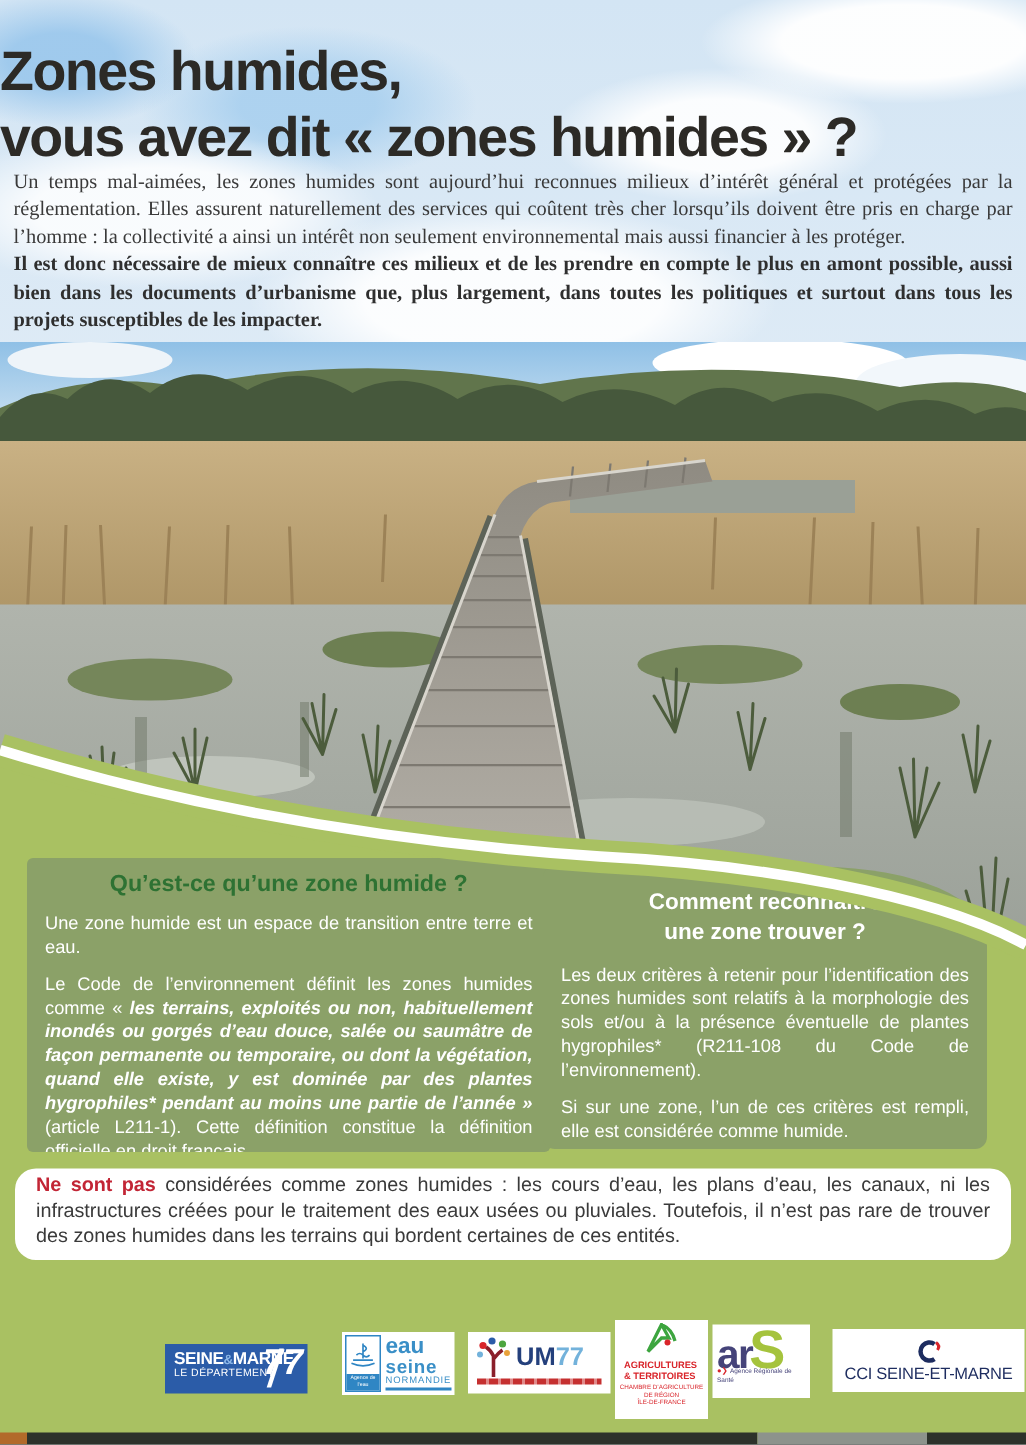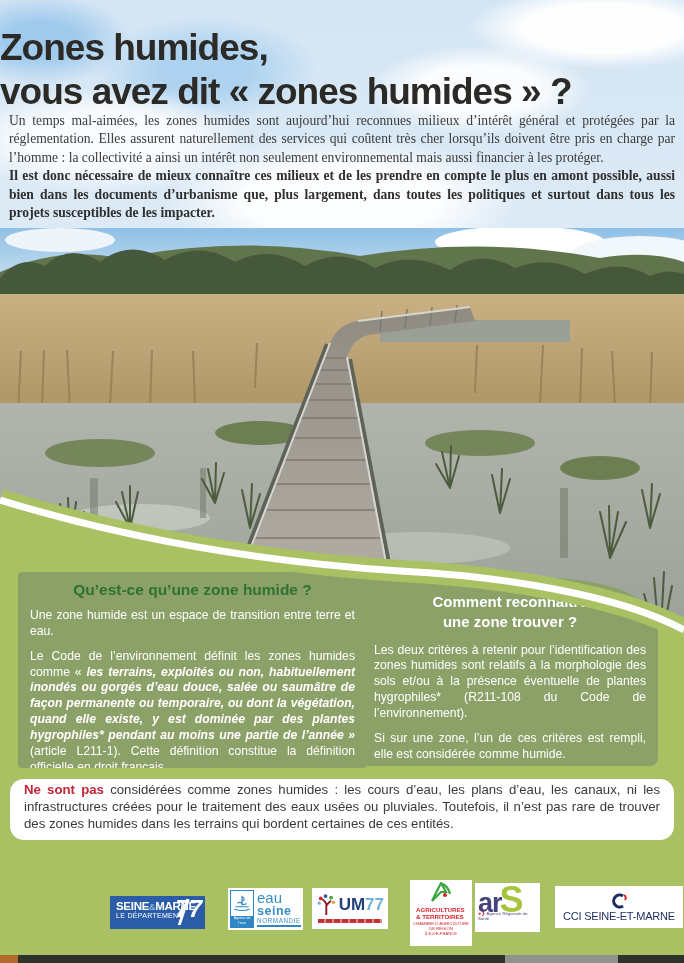--- a/index.html
+++ b/index.html
@@ -55,24 +55,24 @@
   .dept-name{font-size:11.5px;font-weight:bold;letter-spacing:-0.3px;line-height:1.05;}
   .dept-name .amp{color:#8db8e8;font-size:9px;}
   .dept-sub{font-size:7px;letter-spacing:0.3px;}
   .dept-77{position:absolute;right:3px;top:1px;font-size:24px;font-weight:bold;font-style:italic;line-height:1;}
   .dept-slash{position:absolute;right:20px;top:3px;width:3px;height:26px;background:#fff;transform:skewX(-18deg);}
   .logo-eau{left:228px;top:888px;width:75px;height:42px;display:flex;gap:3px;padding:2px;}
   .eau-pict{width:22px;display:flex;flex-direction:column;border:1px solid #2f86c4;}
   .eau-pict svg{flex:1;}
   .eau-band{background:#2f86c4;color:#fff;font-size:3.5px;text-align:center;line-height:1.6;}
   .eau-text{color:#3a8fc7;line-height:1;}
-  .eau-w1{font-size:15px;font-weight:normal;}
+  .eau-w1{font-size:15px;font-weight:bold;}
   .eau-w2{font-size:12.5px;font-weight:bold;letter-spacing:0.5px;}
   .eau-w3{font-size:6.3px;letter-spacing:0.6px;border-bottom:2px solid #2f86c4;padding-bottom:1px;}
-  .logo-um{left:312px;top:888px;width:76px;height:41px;padding:2px 4px;}
+  .logo-um{left:312px;top:888px;width:95px;height:41px;padding:2px 4px;}
   .um-row{display:flex;align-items:center;gap:2px;height:28px;}
   .um-text{font-size:17px;font-weight:bold;line-height:1;}
   .um-um{color:#24407c;} .um-77{color:#73b2db;}
   .um-tag{height:4px;margin:1px 2px 0;background:repeating-linear-gradient(90deg,#c53030 0 6px,#e08a8a 6px 8px);}
   .logo-agri{left:410px;top:880px;width:62px;height:66px;padding:2px;text-align:center;}
   .agri-l1{font-size:6.2px;font-weight:bold;color:#d9252b;line-height:1.2;text-align:left;padding-left:4px;}
   .agri-tiny{font-size:4.2px;color:#d9252b;line-height:1.25;}
   .logo-ars{left:475px;top:883px;width:65px;height:49px;padding:1px 3px;}
   .ars-word{line-height:0.9;}
   .ars-ar{font-size:27px;font-weight:bold;color:#454379;letter-spacing:-1px;}

